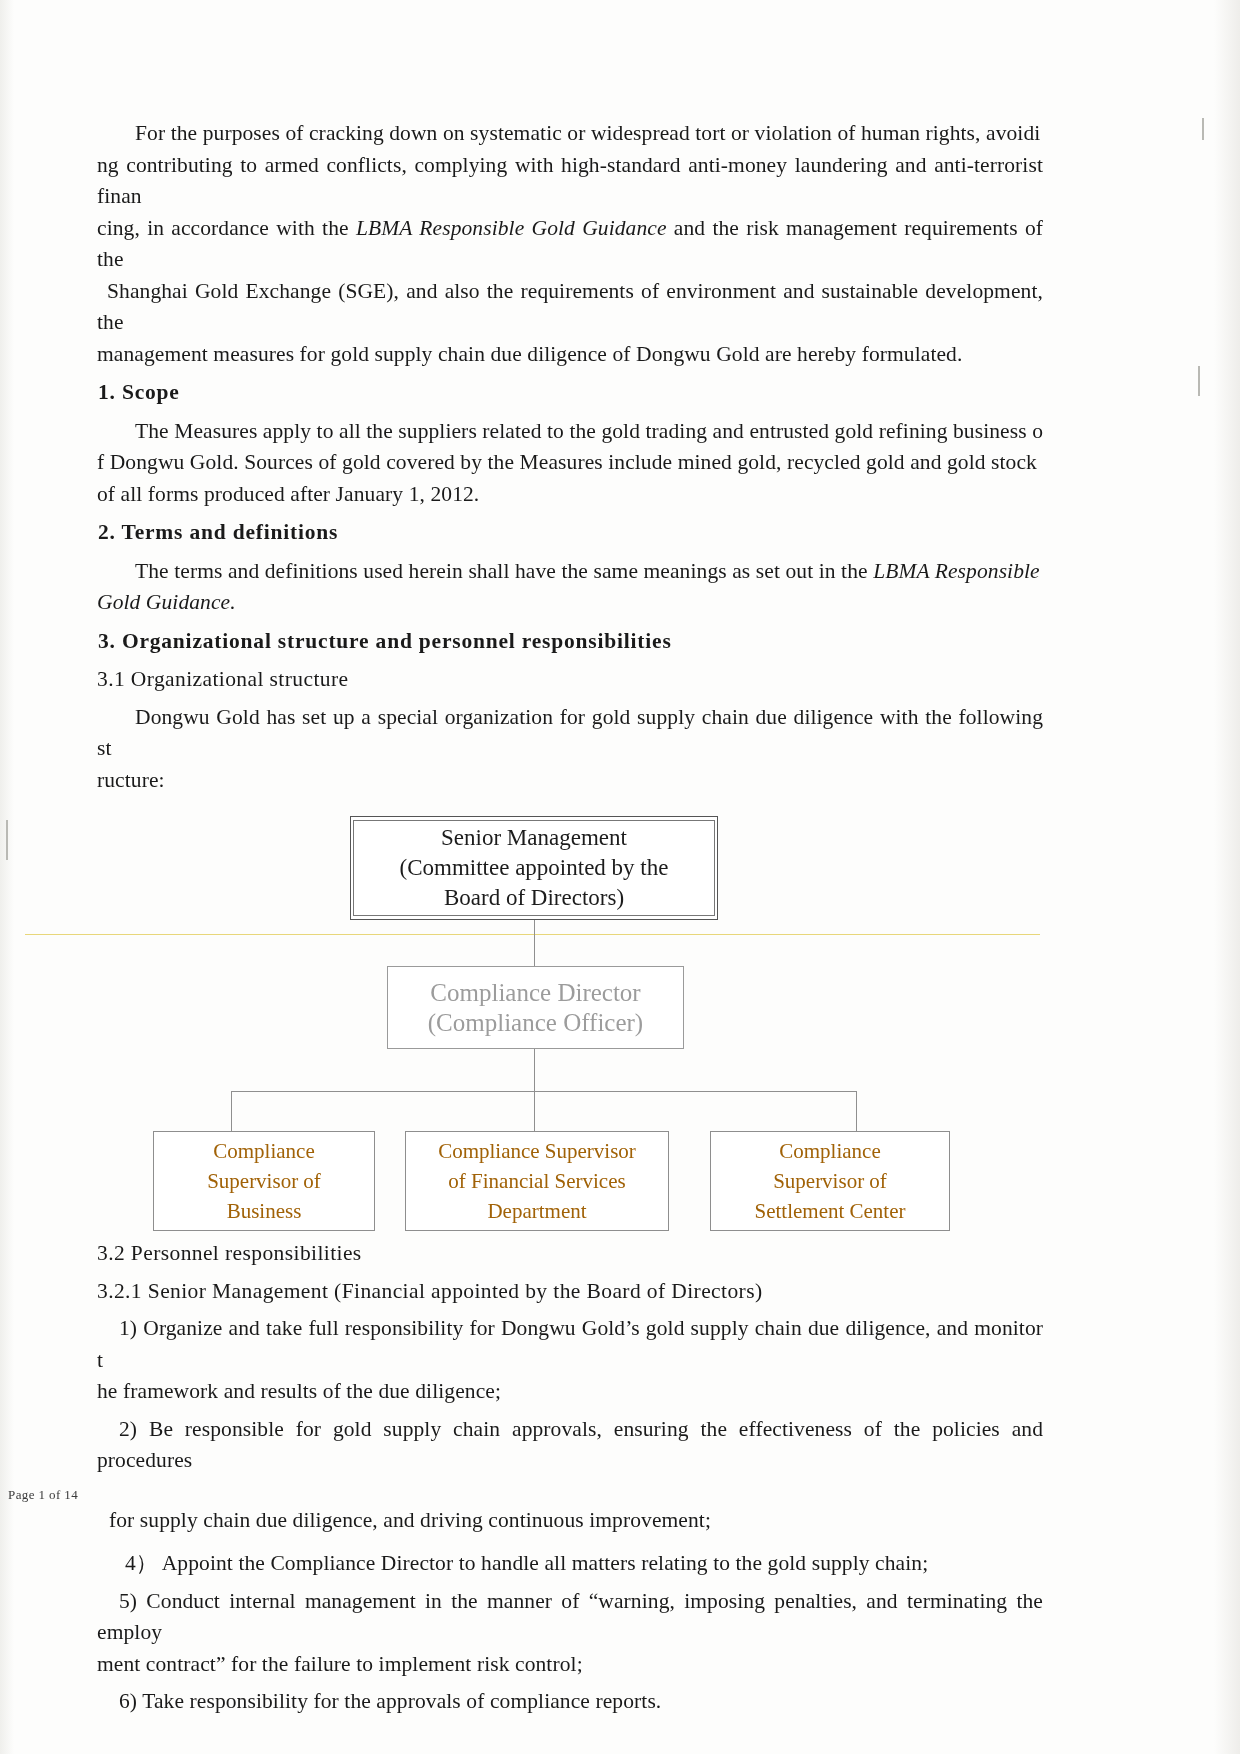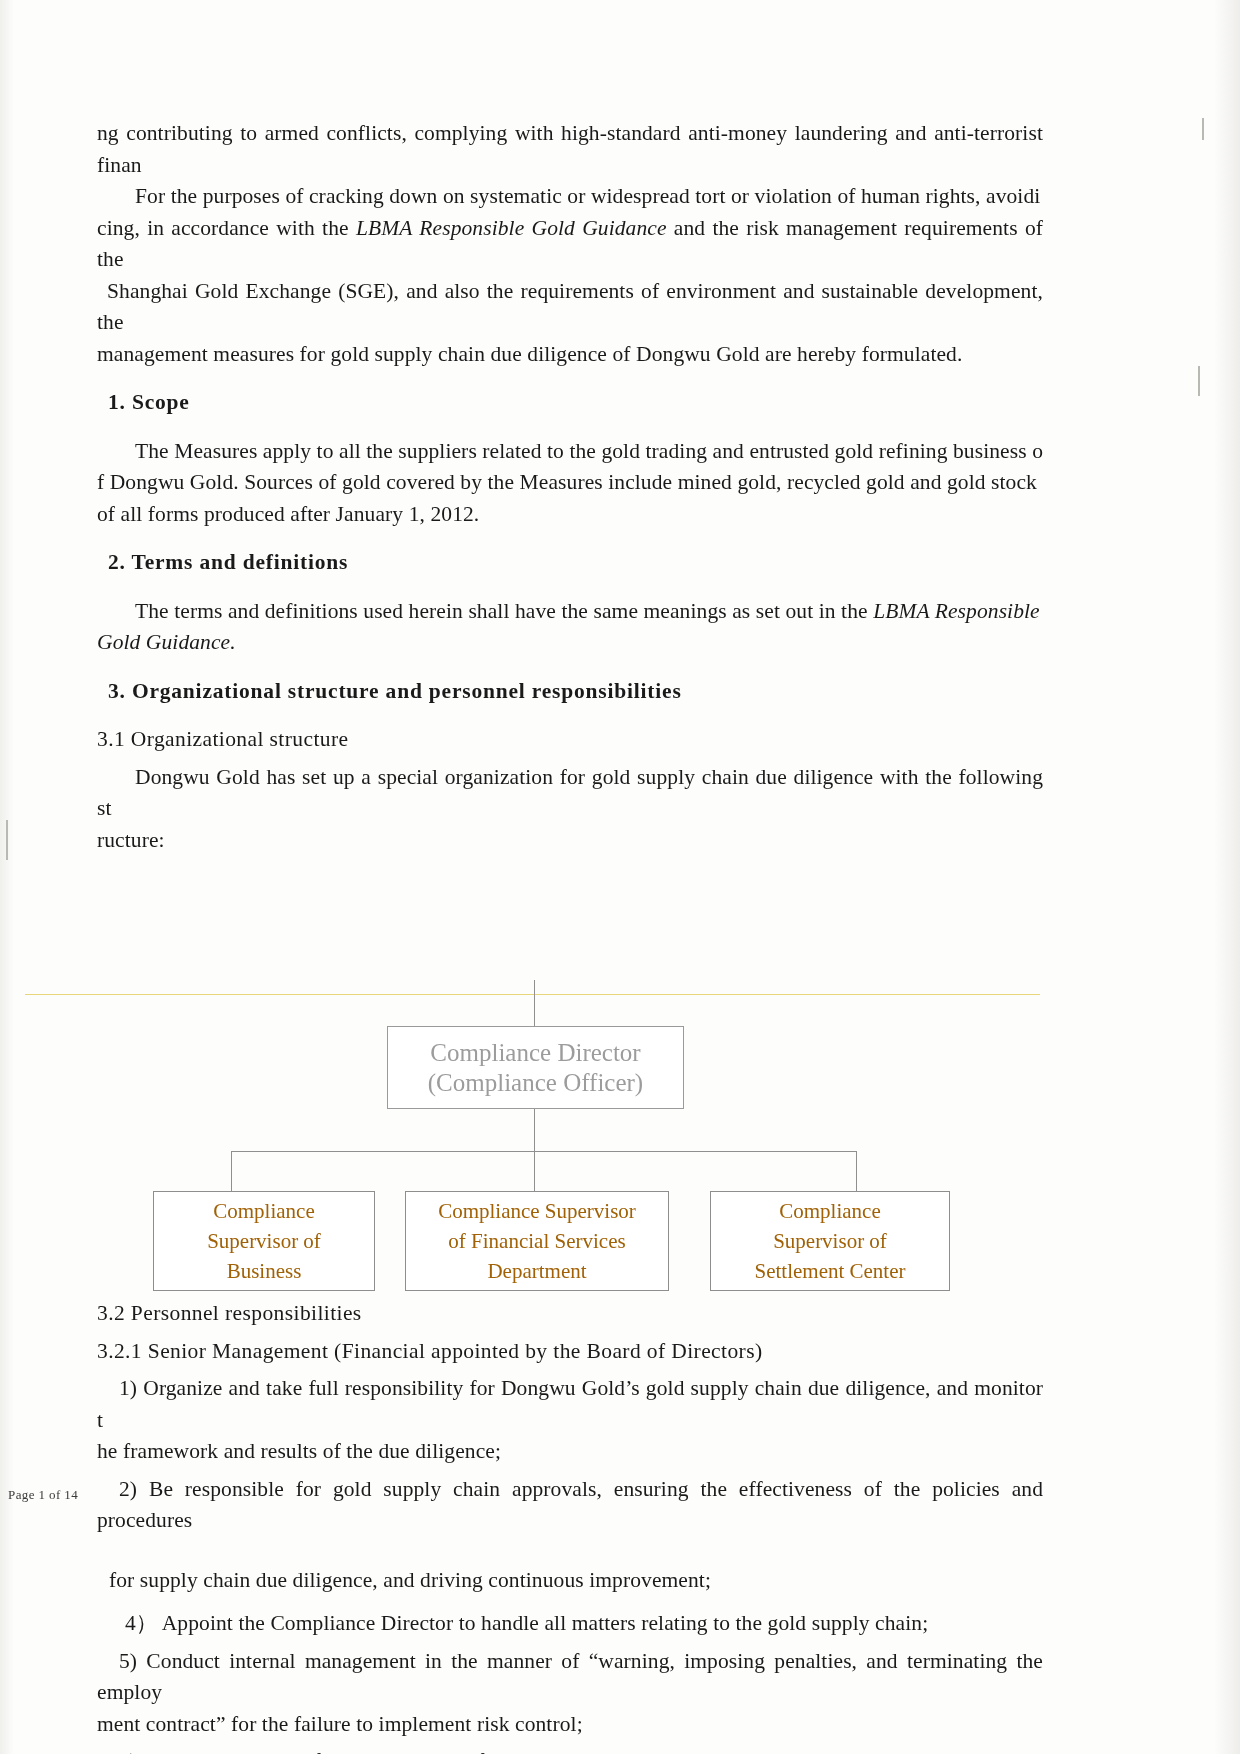--- a/index.html
+++ b/index.html
@@ -53,21 +53,21 @@
     font-size: 21.5px;
     line-height: 31.5px;
     text-align: justify;
     text-justify: inter-word;
     letter-spacing: 0.1px;
   }
   p.indent { text-indent: 38px; }
   .gap-s { height: 6px; }
 
   h2.heading {
-    margin: 11px;
+    margin: 1px;
     font-size: 21.5px;
     line-height: 31.5px;
     font-weight: bold;
     letter-spacing: 0.8px;
   }
   .sub-heading {
     margin: 0;
     font-size: 21.5px;
     line-height: 31.5px;
     font-weight: normal;
@@ -175,22 +175,22 @@
 <div id="page">
 
   <div id="scan-left-edge"></div>
   <div id="scan-right-edge"></div>
   <div class="edge-mark" style="right:36px; top:118px; width:2px; height:22px;"></div>
   <div class="edge-mark" style="right:40px; top:366px; width:2px; height:30px;"></div>
   <div class="edge-mark" style="left:6px; top:820px; width:2px; height:40px;"></div>
 
   <div class="content">
 
+    <p class="body indent"><span>For the purposes of cracking down on systematic or widespread tort or violation of human rights, avoidi</span></p>
     <p class="body"><span>ng contributing to armed conflicts, complying with high-standard anti-money laundering and anti-terrorist finan</span></p>
-    <p class="body indent"><span>For the purposes of cracking down on systematic or widespread tort or violation of human rights, avoidi</span></p>
     <p class="body"><span>cing, in accordance with the </span><em class="ital">LBMA Responsible Gold Guidance</em><span> and the risk management requirements of the</span></p>
     <p class="body" style="text-indent:10px;"><span>Shanghai Gold Exchange (SGE), and also the requirements of environment and sustainable development, the</span></p>
     <p class="body"><span>management measures for gold supply chain due diligence of Dongwu Gold are hereby formulated.</span></p>
 
     <div class="gap-s"></div>
 
     <h2 class="heading">1. Scope</h2>
     <div class="gap-s"></div>
     <p class="body indent">The Measures apply to all the suppliers related to the gold trading and entrusted gold refining business o</p>
     <p class="body">f Dongwu Gold. Sources of gold covered by the Measures include mined gold, recycled gold and gold stock</p>
@@ -209,20 +209,27 @@
     <div class="gap-s"></div>
     <p class="sub-heading">3.1  Organizational structure</p>
     <div class="gap-s"></div>
     <p class="body indent">Dongwu Gold has set up a special organization for gold supply chain due diligence with the following st</p>
     <p class="body" style="text-align:left;">ructure:</p>
 
     <div id="org-chart">
 
       <div id="yellow-rule"></div>
 
+      <div class="box" id="box-senior">
+        <div class="inner">
+          <span class="line">Senior Management</span>
+          <span class="line">(Committee  appointed  by  the</span>
+          <span class="line">Board  of  Directors)</span>
+        </div>
+      </div>
 
       <div class="conn v" style="left:437px; top:112px; height:46px;"></div>
 
       <div class="box" id="box-director">
         <span class="line">Compliance Director</span>
         <span class="line">(Compliance  Officer)</span>
       </div>
 
       <div class="conn v" style="left:437px; top:241px; height:42px;"></div>
 

